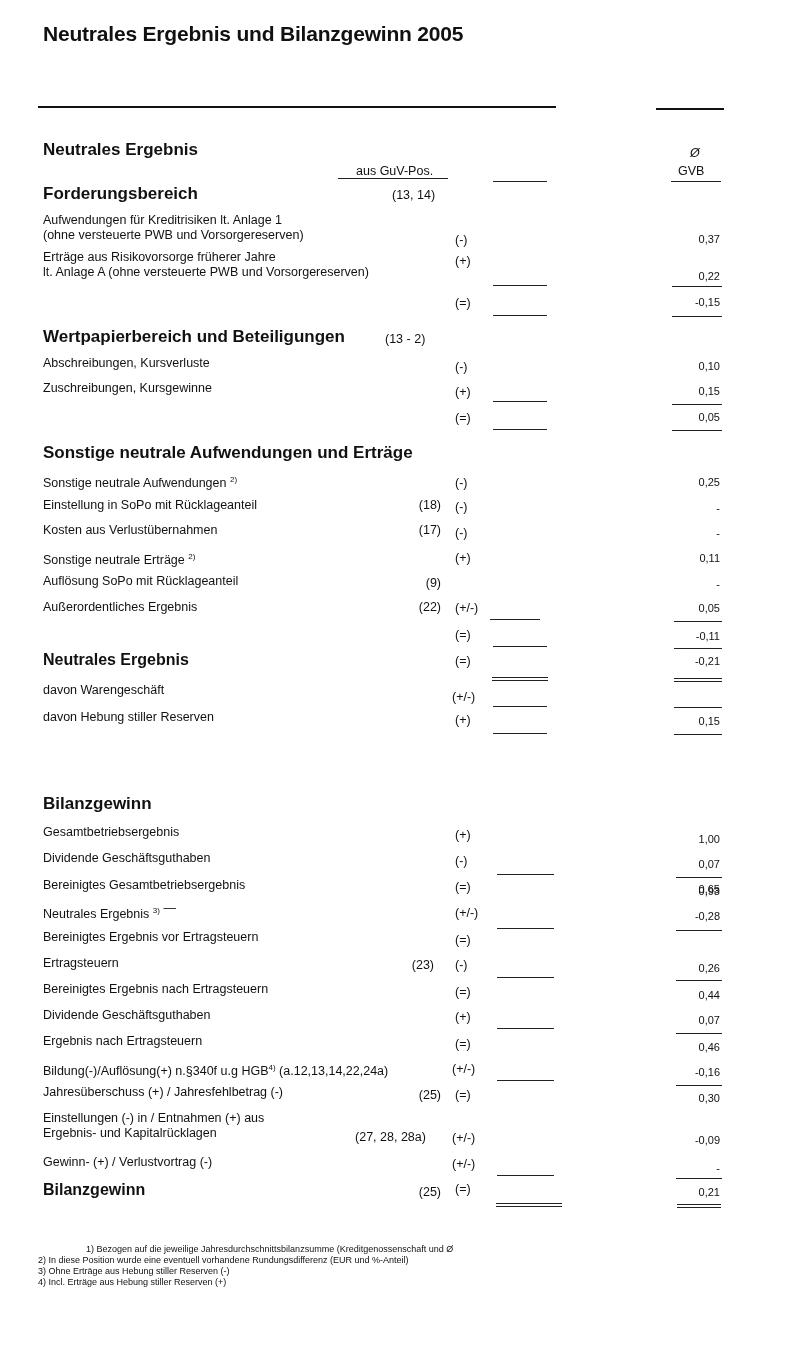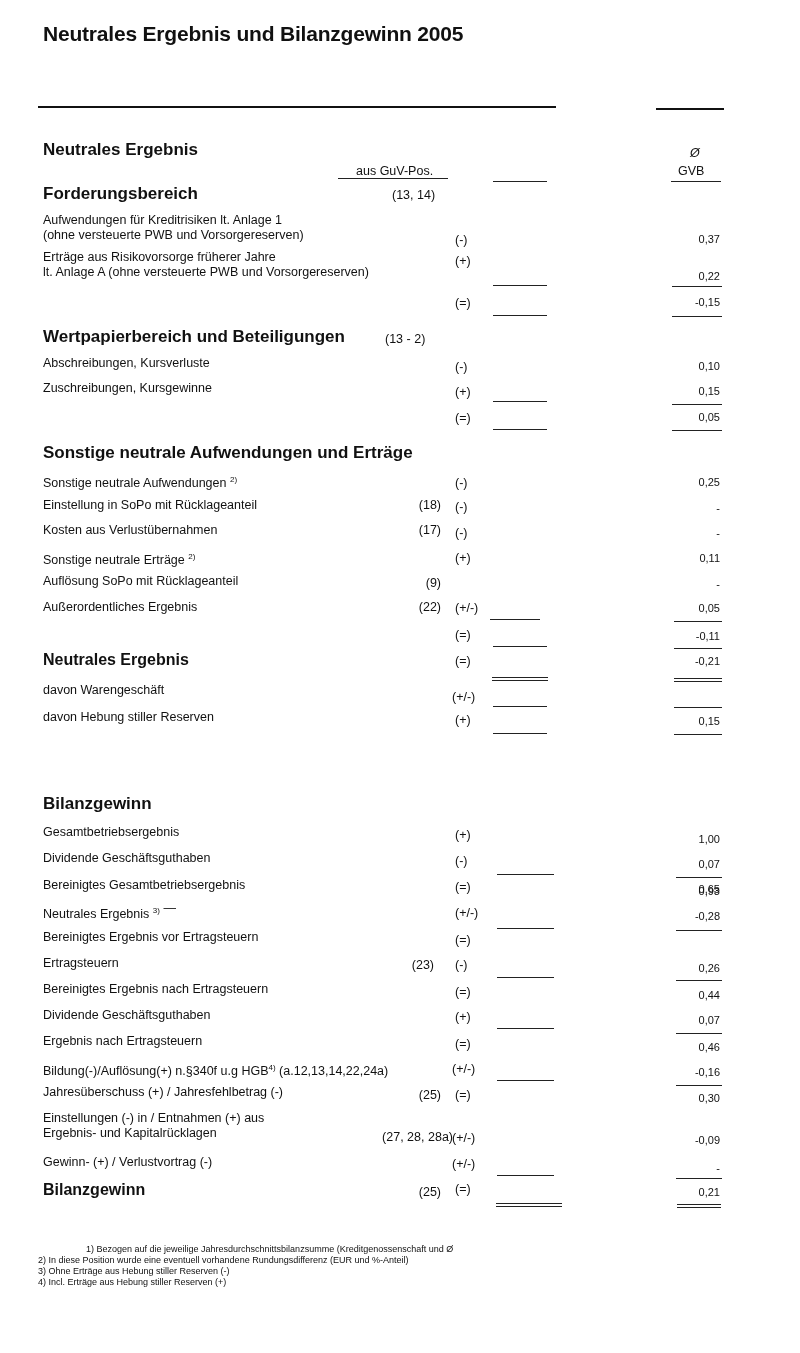--- a/index.html
+++ b/index.html
@@ -177,21 +177,21 @@
 <div class="line" style="left:497px; top:1080px; width:57px;"></div>
 <div class="line" style="left:676px; top:1085px; width:46px;"></div>
 
 <div class="abs txt" style="left:43px; top:1085px;">Jahresüberschuss (+) / Jahresfehlbetrag (-)</div>
 <div class="abs pos" style="left:395px; width:46px; top:1088px;">(25)</div>
 <div class="abs sign" style="left:455px; top:1088px;">(=)</div>
 <div class="abs val" style="top:1092px;">0,30</div>
 
 <div class="abs txt" style="left:43px; top:1111px;">Einstellungen (-) in / Entnahmen  (+) aus</div>
 <div class="abs txt" style="left:43px; top:1126px;">Ergebnis- und Kapitalrücklagen</div>
-<div class="abs pos" style="left:352px; width:101px; top:1130px;">(27, 28, 28a)</div>
+<div class="abs pos" style="left:340px; width:101px; top:1130px;text-align:center;">(27, 28, 28a)</div>
 <div class="abs sign" style="left:452px; top:1131px;">(+/-)</div>
 <div class="abs val" style="top:1134px;">-0,09</div>
 
 <div class="abs txt" style="left:43px; top:1155px;">Gewinn- (+) / Verlustvortrag (-)</div>
 <div class="abs sign" style="left:452px; top:1157px;">(+/-)</div>
 <div class="abs val" style="top:1162px;">-</div>
 <div class="line" style="left:497px; top:1175px; width:57px;"></div>
 <div class="line" style="left:676px; top:1178px; width:46px;"></div>
 
 <div class="abs h2" style="left:43px; top:1181px; font-size:16px;">Bilanzgewinn</div>

